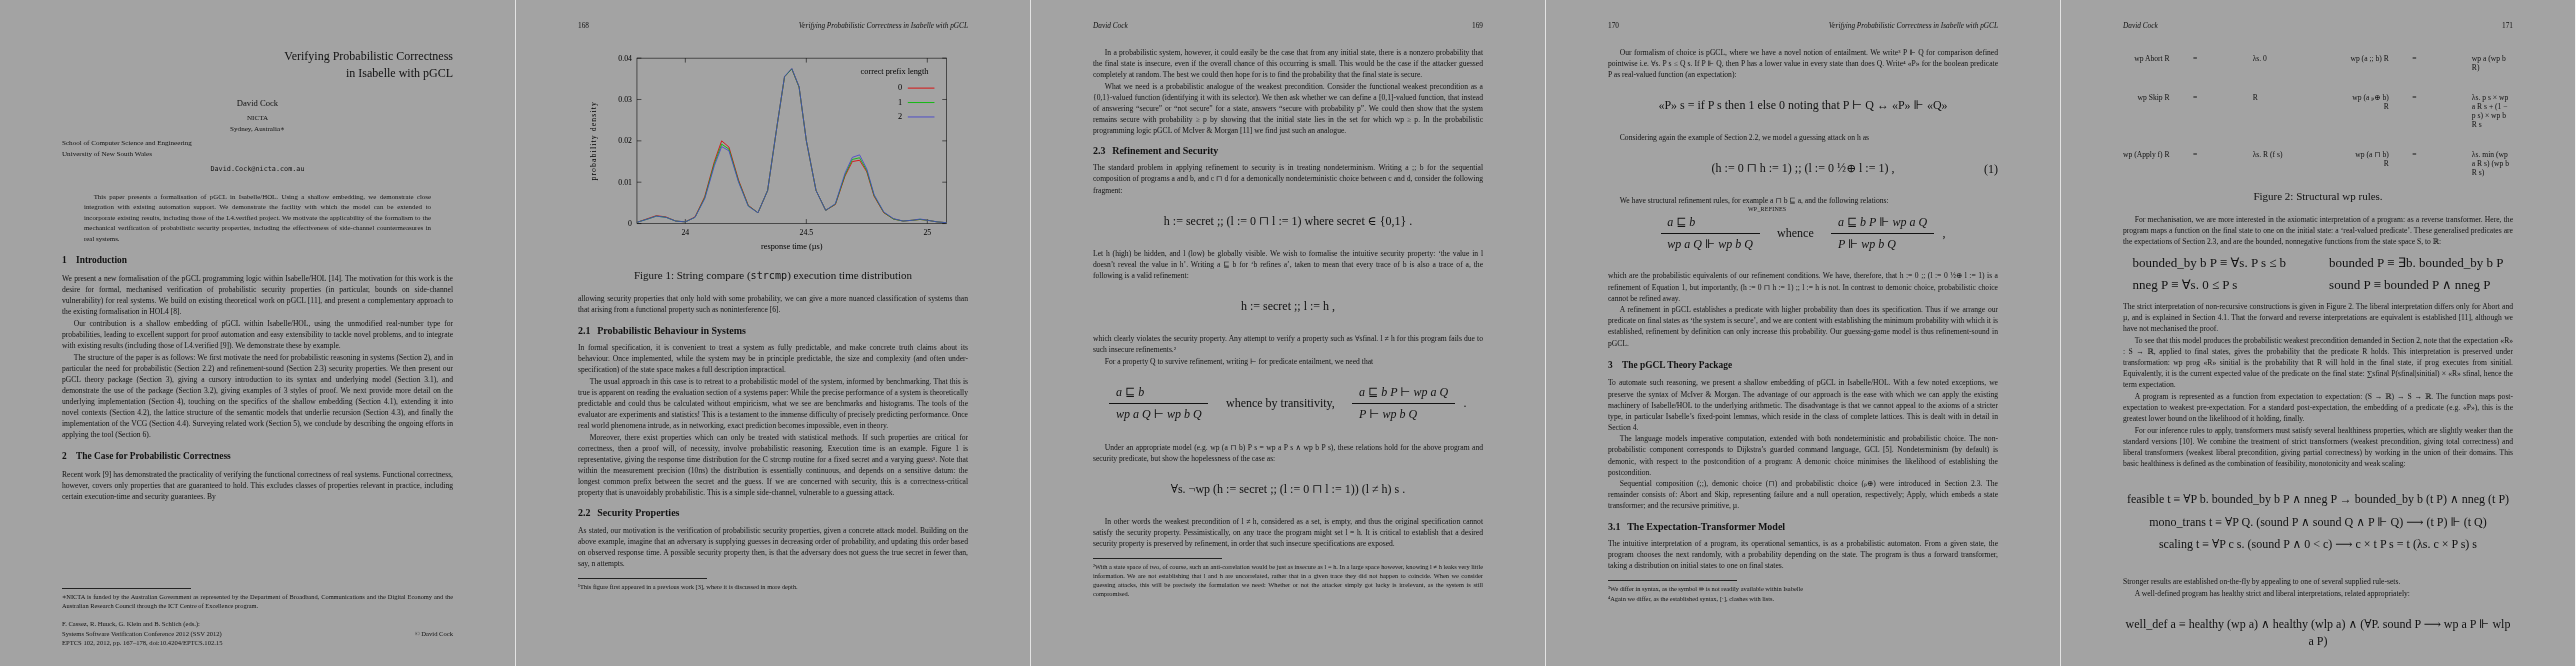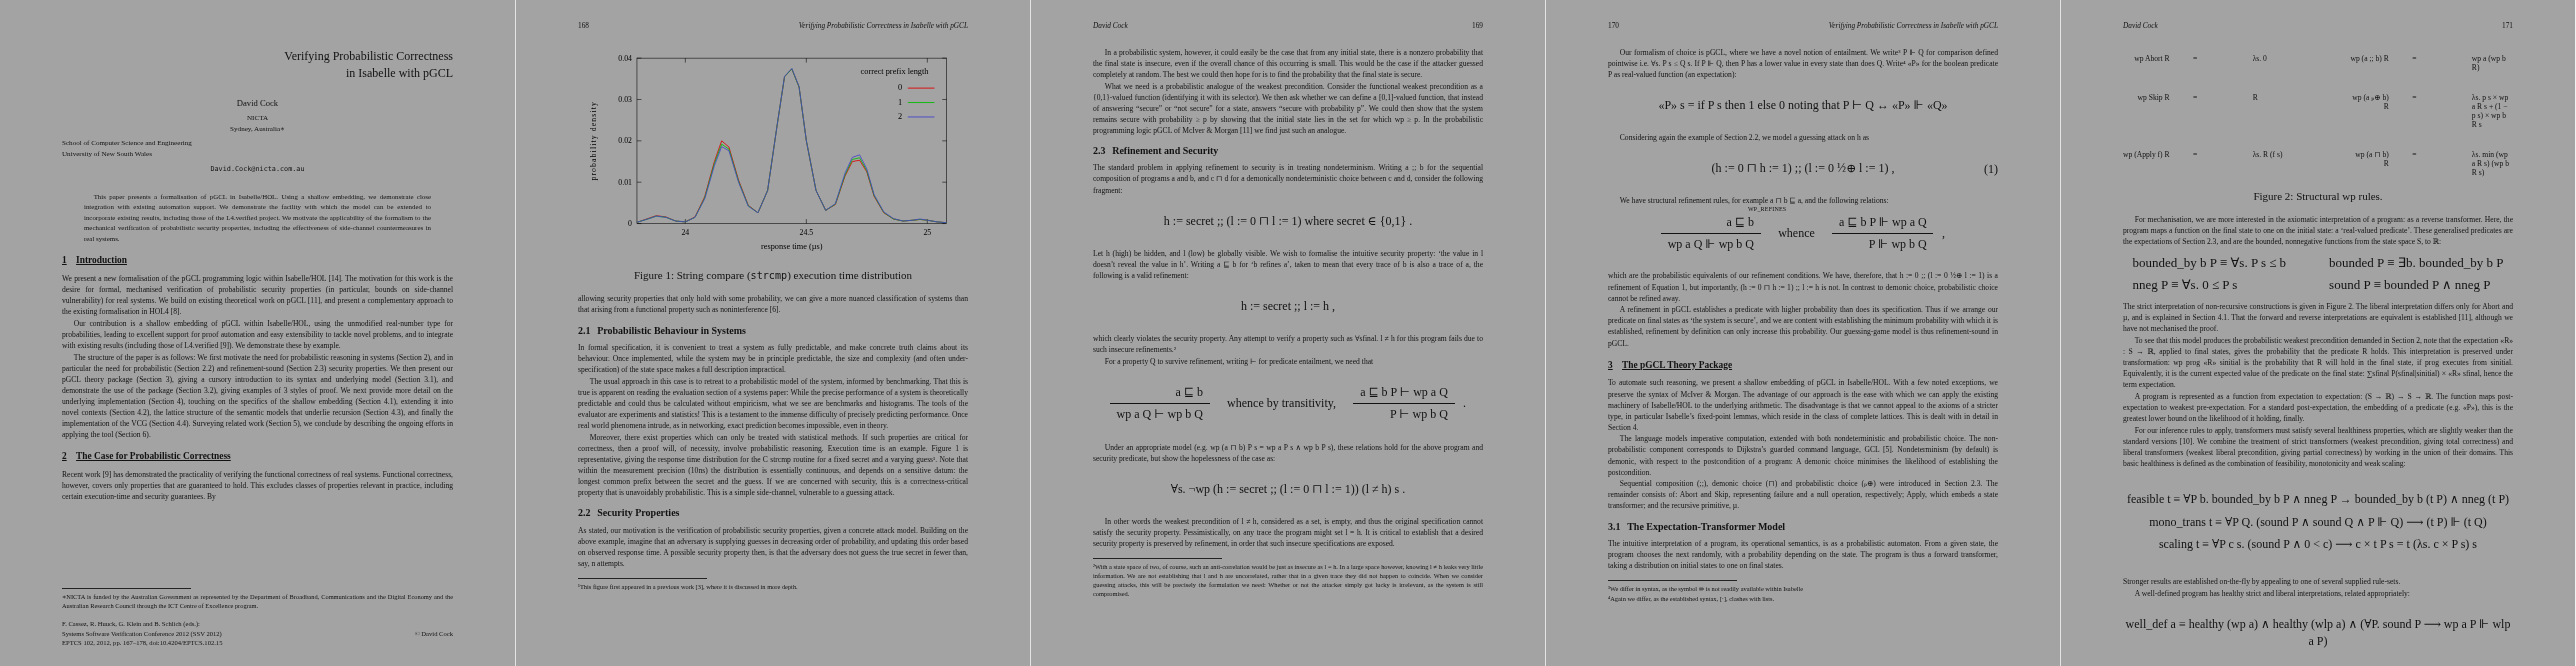--- a/index.html
+++ b/index.html
@@ -13,29 +13,29 @@
   .it{font-style:italic;}
   p{margin:0;font-size:7.6px;line-height:1.46;text-align:justify;}
   p.ind{text-indent:1.55em;}
   p + p, .disp + p, .figure + p{margin-top:0.6px;}
   .title{font-size:12px;font-weight:normal;text-align:right;line-height:1.4;margin-top:20px;}
   .author{text-align:center;font-size:8.6px;margin-top:16.7px;}
   .affil{text-align:center;font-size:7.1px;line-height:1.5;margin-top:5px;}
   .affil2{font-size:7.1px;line-height:1.5;margin-top:3.9px;}
   .email{text-align:center;margin-top:5px;font-size:6.8px;font-family:"DejaVu Sans Mono",monospace;}
   .abstract{margin:19px 22px 0 22px;font-size:6.9px;line-height:1.52;text-align:justify;text-indent:1.4em;}
-  .h-sec{font-size:9.4px;font-weight:bold;margin:11px 0 7.8px 0;text-decoration:underline;}
+  .h-sec{font-size:9.4px;font-weight:bold;margin:11px 0 7.8px 0;}
   .h-sec .num{margin-right:9.4px;}
   .h-sub{font-size:10px;font-weight:bold;margin:9.4px 0 6.1px 0;}
   .h-sub .num{margin-right:6.7px;}
   .mono{font-family:"DejaVu Sans Mono",monospace;font-size:0.92em;}
   .disp{font-size:12px;text-align:center;margin:17px 0;line-height:1.45;}
   .disp-eq{position:relative;}
   .eqno{position:absolute;right:0;top:1.1px;}
-  .frac{display:inline-block;text-align:right;vertical-align:middle;}
+  .frac{display:inline-block;text-align:left;vertical-align:middle;font-style:italic;}
   .frac .ftop{display:block;border-bottom:0.6px solid #121212;padding:0.6px 6.7px 1.7px 6.7px;}
   .frac .fbot{display:block;padding:1.7px 6.7px 0.6px 6.7px;}
   .fracmid{display:inline-block;margin:0 14.5px;vertical-align:middle;}
   .ftail{display:inline-block;margin-left:5.6px;vertical-align:middle;}
   .rulelabel{font-size:6px;letter-spacing:0.2px;text-align:left;margin:0 0 1.1px 140px;font-variant:small-caps;}
   .fnblock{margin-top:9px;}
   .fnrule{width:129px;border-top:0.6px solid #222;margin:0 0 2.8px 0;}
   .fn{font-size:6.4px;line-height:1.42;text-align:justify;margin-top:1.1px;}
   .bottom{margin-top:auto;}
   .pub{display:flex;justify-content:space-between;align-items:center;margin-top:9px;}

